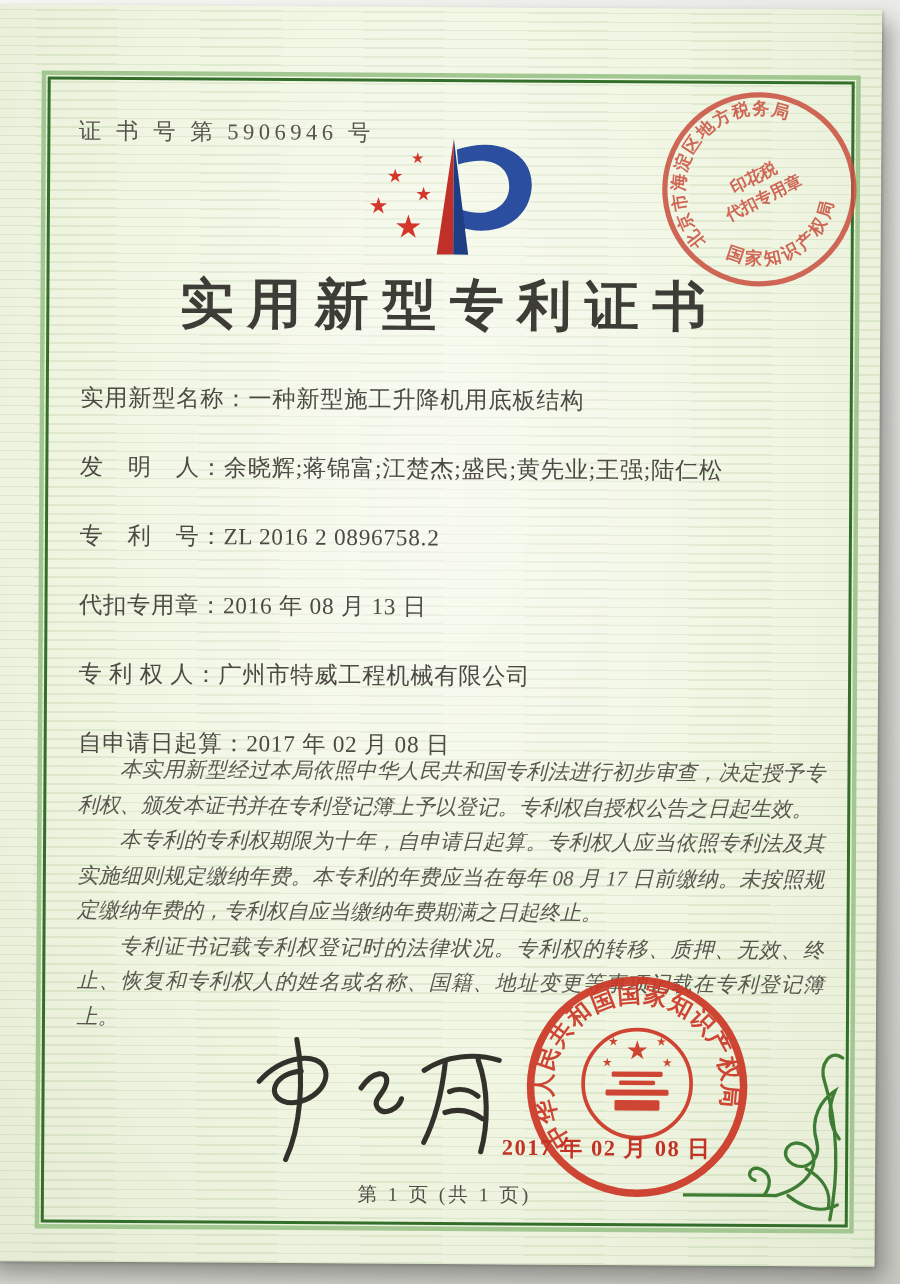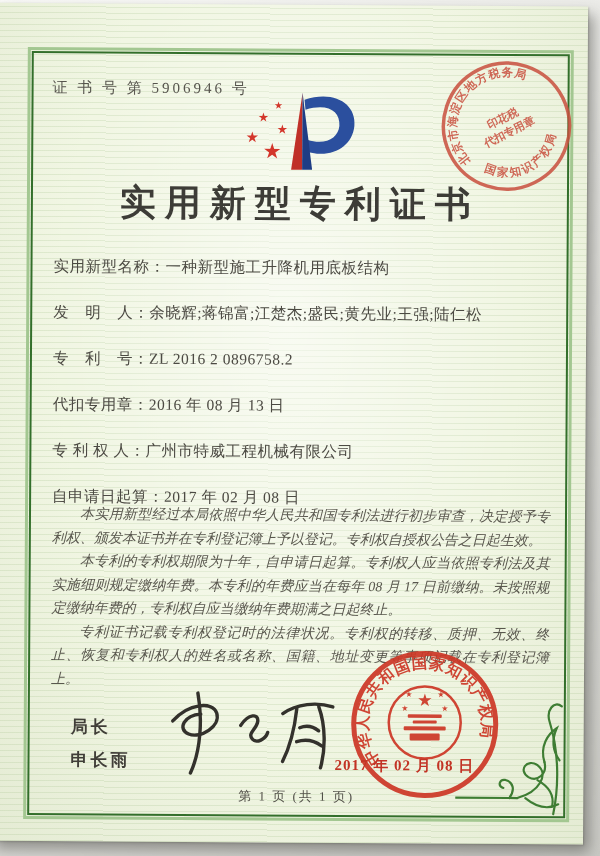--- a/index.html
+++ b/index.html
@@ -106,24 +106,20 @@
         <span class="lbl">自申请日起算：</span><span>2017 年 02 月 08 日</span>
       </div>
     </div>
 
     <div class="paras">
       <p>本实用新型经过本局依照中华人民共和国专利法进行初步审查，决定授予专利权、颁发本证书并在专利登记簿上予以登记。专利权自授权公告之日起生效。</p>
       <p>本专利的专利权期限为十年，自申请日起算。专利权人应当依照专利法及其实施细则规定缴纳年费。本专利的年费应当在每年 08 月 17 日前缴纳。未按照规定缴纳年费的，专利权自应当缴纳年费期满之日起终止。</p>
       <p>专利证书记载专利权登记时的法律状况。专利权的转移、质押、无效、终止、恢复和专利权人的姓名或名称、国籍、地址变更等事项记载在专利登记簿上。</p>
     </div>
 
-    <div class="signer">
-      <div>局长</div>
-      <div>申长雨</div>
-    </div>
 
     <div class="signature">
       <svg width="205" height="105" viewBox="0 0 205 105" fill="none" stroke="#33312c" stroke-width="3.4" stroke-linecap="round">
         <path d="M 28 40 C 44 22 68 20 72 32 C 76 45 56 58 44 53 C 32 48 40 34 56 33"></path>
         <path d="M 53 12 C 58 38 56 70 46 92"></path>
         <path d="M 96 44 C 104 32 114 32 113 40 C 112 48 102 52 108 58 C 112 62 121 58 123 51"></path>
         <path d="M 138 32 C 152 22 172 20 188 25"></path>
         <path d="M 152 27 C 150 46 146 64 138 80"></path>
         <path d="M 174 25 C 181 44 181 68 176 86"></path>
         <path d="M 155 46 C 162 43 169 45 174 49"></path>

